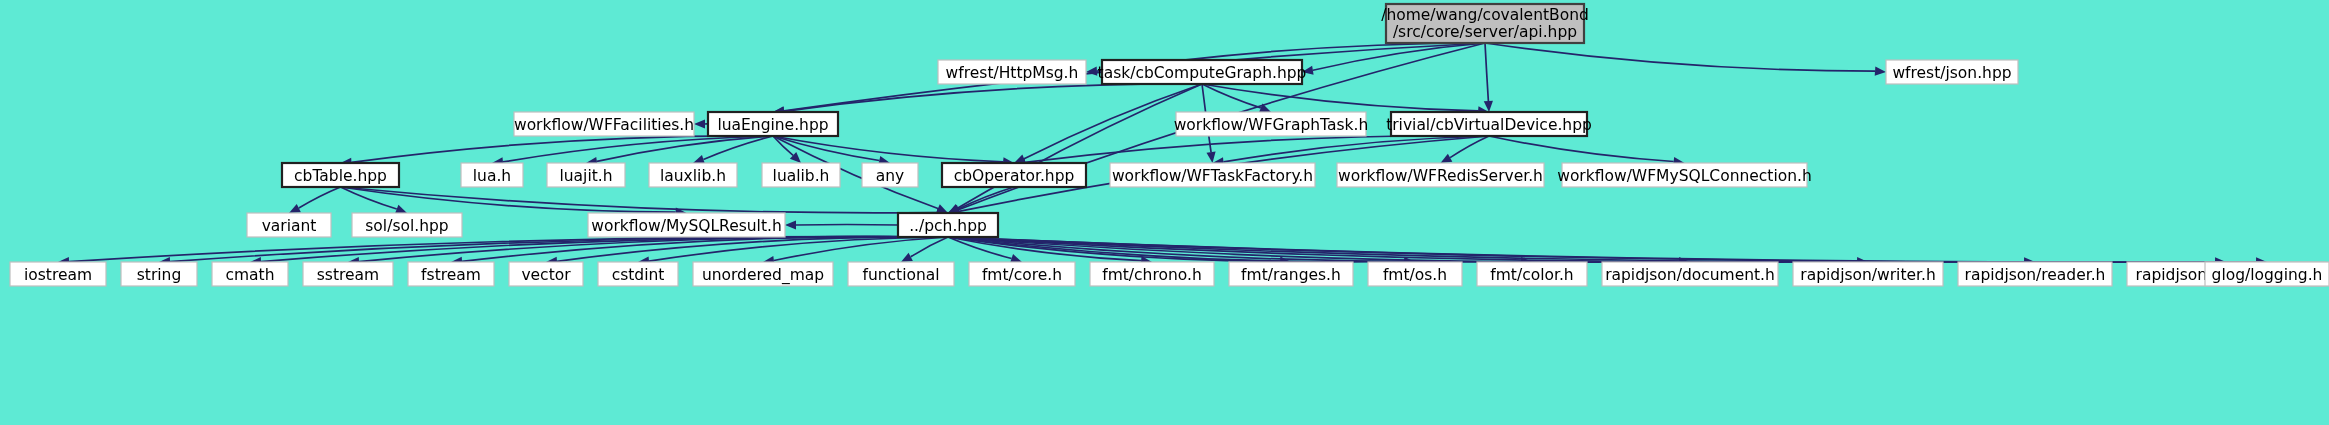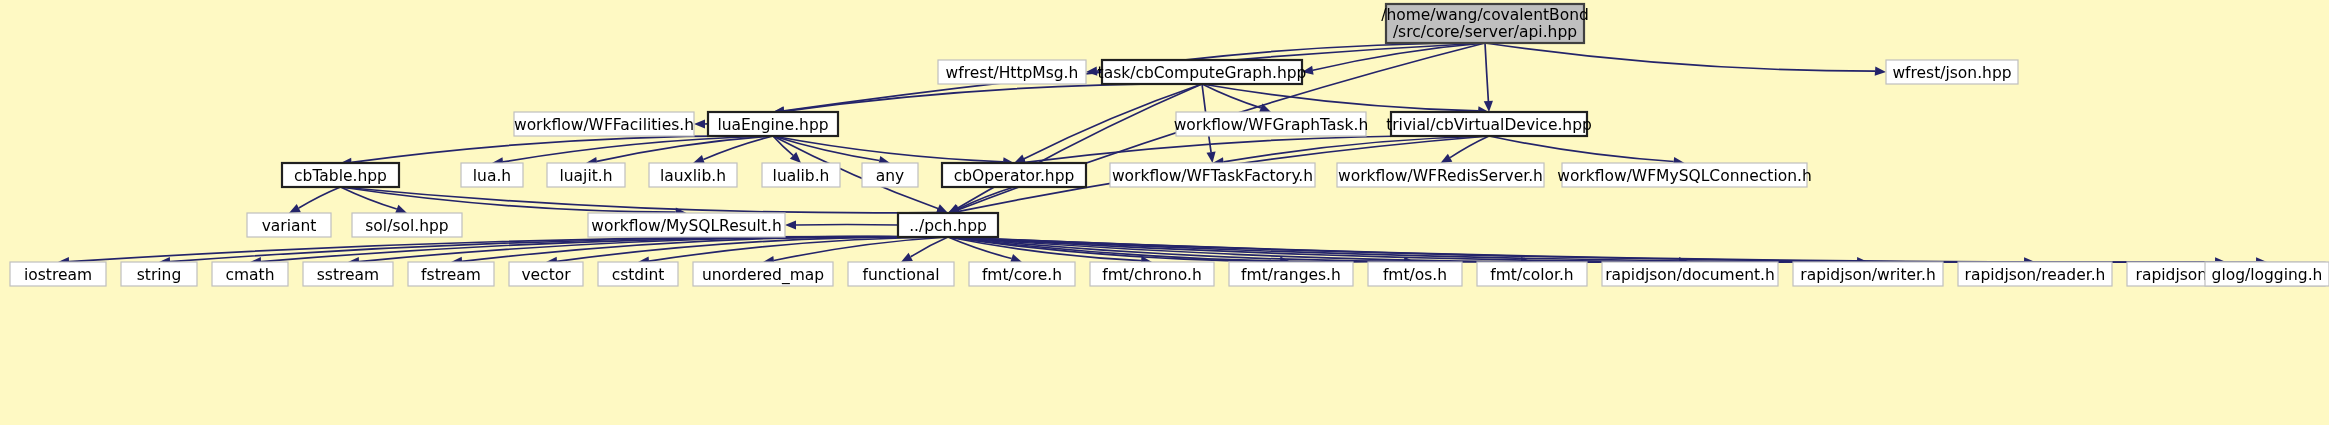--- a/index.html
+++ b/index.html
@@ -1,16 +1,16 @@
 <!DOCTYPE html>
 <html><head>
 <meta charset="utf-8">
 <style>
   html,body{margin:0;padding:0;background:#ffffff;}
-  #page{position:relative;width:2329px;height:425px;background:#fef9c3;
+  #page{position:relative;width:2329px;height:425px;background:#5eead4;
         font-family:"DejaVu Sans","Liberation Sans",sans-serif;overflow:hidden;}
   #graph{position:absolute;left:0;top:0;width:2329px;height:425px;}
   .node-label{font-size:15.5px;fill:#000000;dominant-baseline:middle;text-anchor:middle;}
   .node-box{fill:#ffffff;stroke:#bfbfbf;stroke-width:1.2;}
   .node-box.bold{stroke:#202020;stroke-width:2.2;}
   .node-box.root{fill:#bfbfbf;stroke:#404040;stroke-width:2.2;}
   .edge{fill:none;stroke:#24246a;stroke-width:1.7;}
   .arrowfill{fill:#24246a;}
 </style>
 </head>

